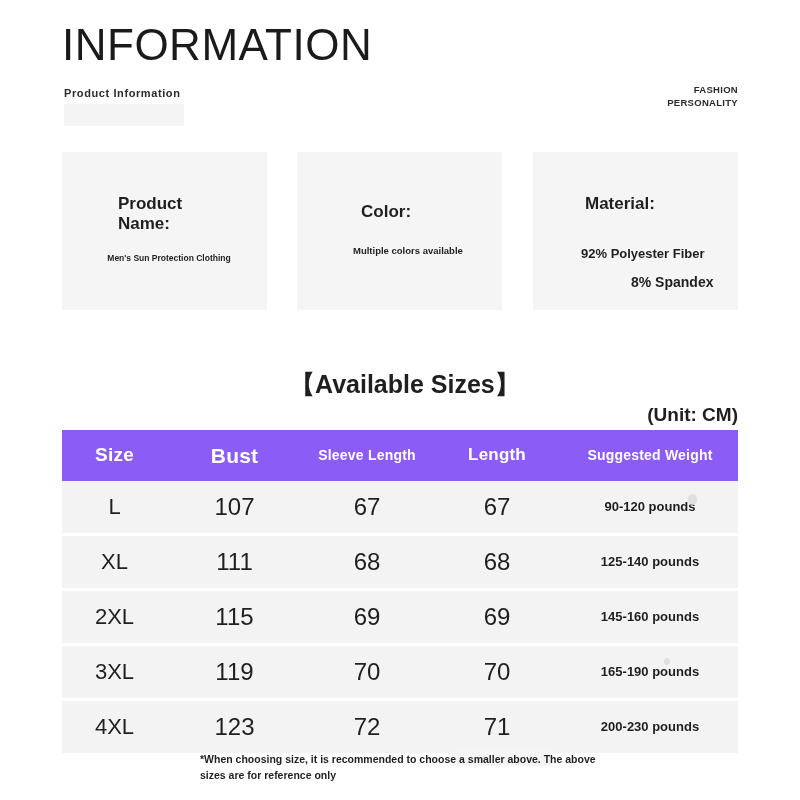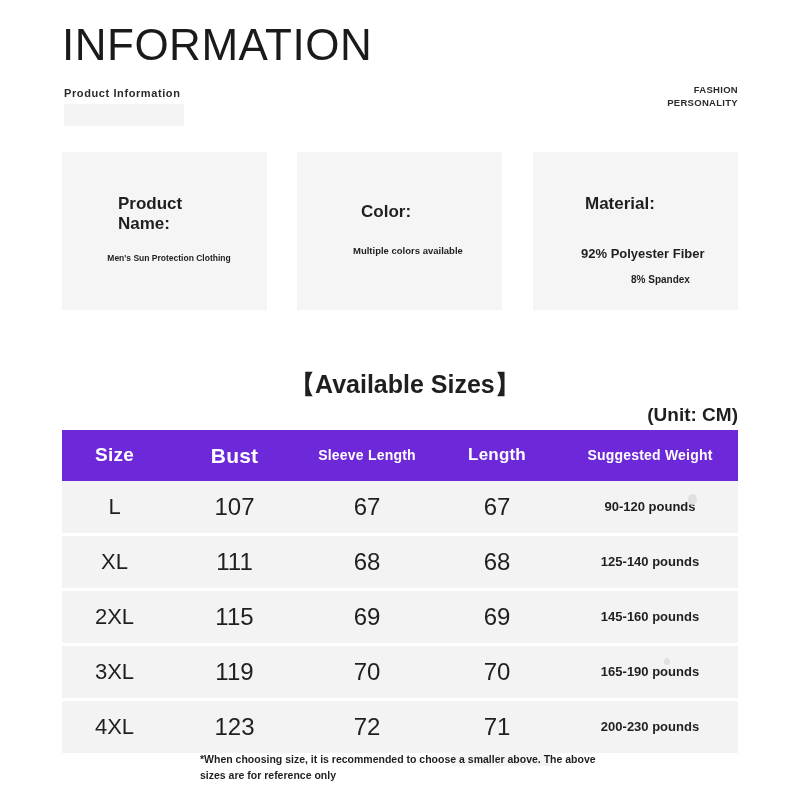--- a/index.html
+++ b/index.html
@@ -102,21 +102,21 @@
   .card-2 .card-value {
     left: 56px; top: 92px; width: 130px;
     font-size: 9.5px; line-height: 1.45;
   }
   .card-3 .card-value-a {
     left: 48px; top: 94px; width: 150px;
     font-size: 13px; line-height: 1.25;
   }
   .card-3 .card-value-b {
     left: 66px; top: 122px;
-    font-size: 10px;
+    font-size: 14px;
     padding-left: 32px;
   }
 
   
   .sizes-heading {
     position: absolute;
     left: 290px;
     top: 370px;
     width: 300px;
     font-size: 25px;
@@ -136,21 +136,21 @@
   
   .size-table {
     position: absolute;
     left: 62px;
     top: 430px;
     width: 676px;
     border-collapse: collapse;
     table-layout: fixed;
   }
   .size-table th {
-    background: #6d28d9;
+    background: #8b5cf6;
     color: #ffffff;
     font-size: 16px;
     font-weight: bold;
     height: 49px;
     line-height: 1.1;
     vertical-align: middle;
     text-align: center;
     border: none;
     letter-spacing: 0.2px;
   }

